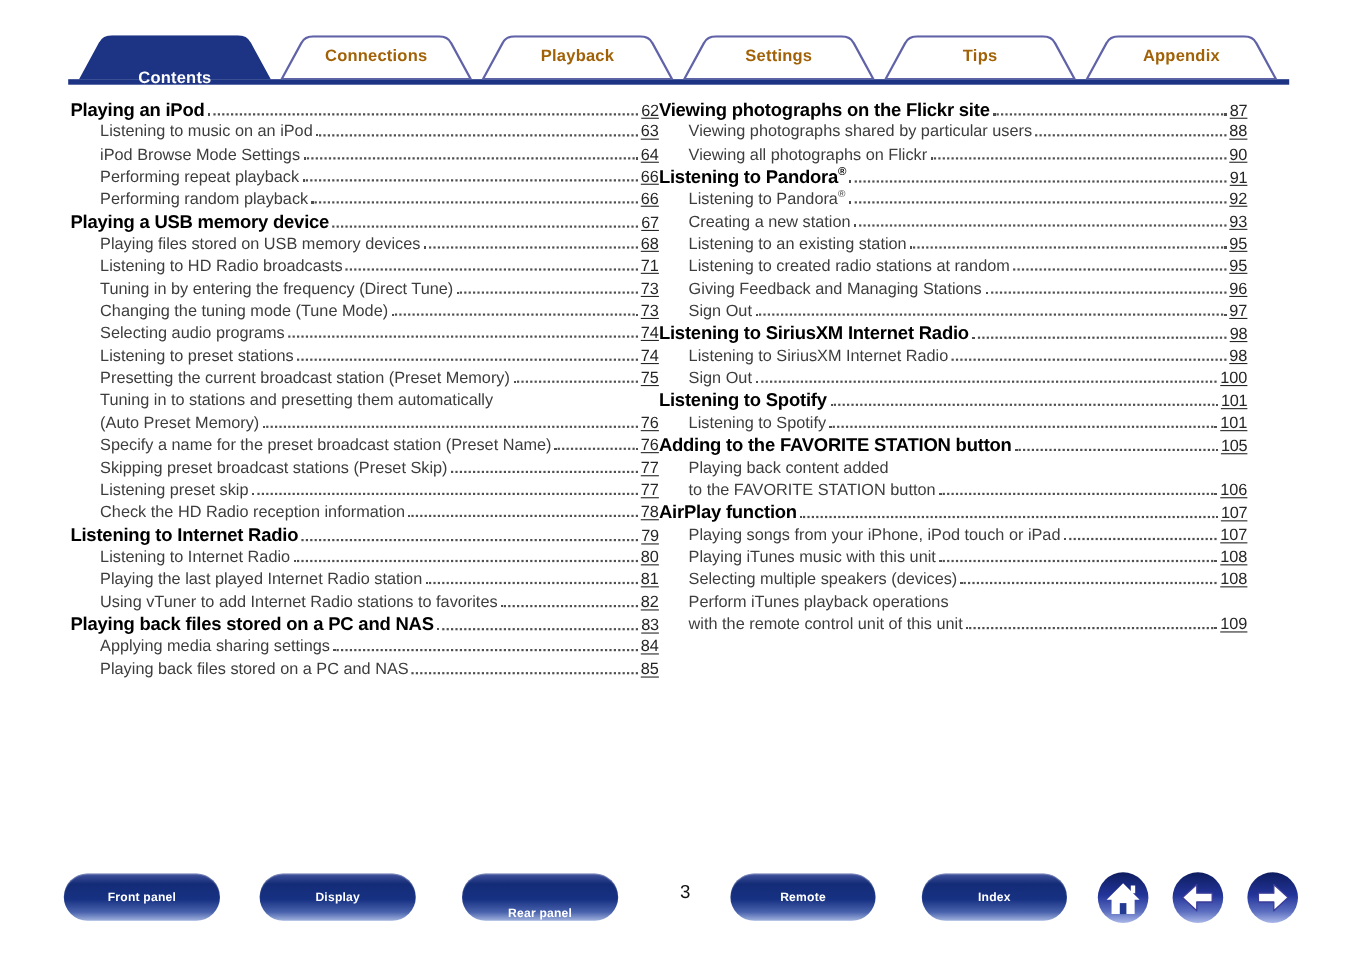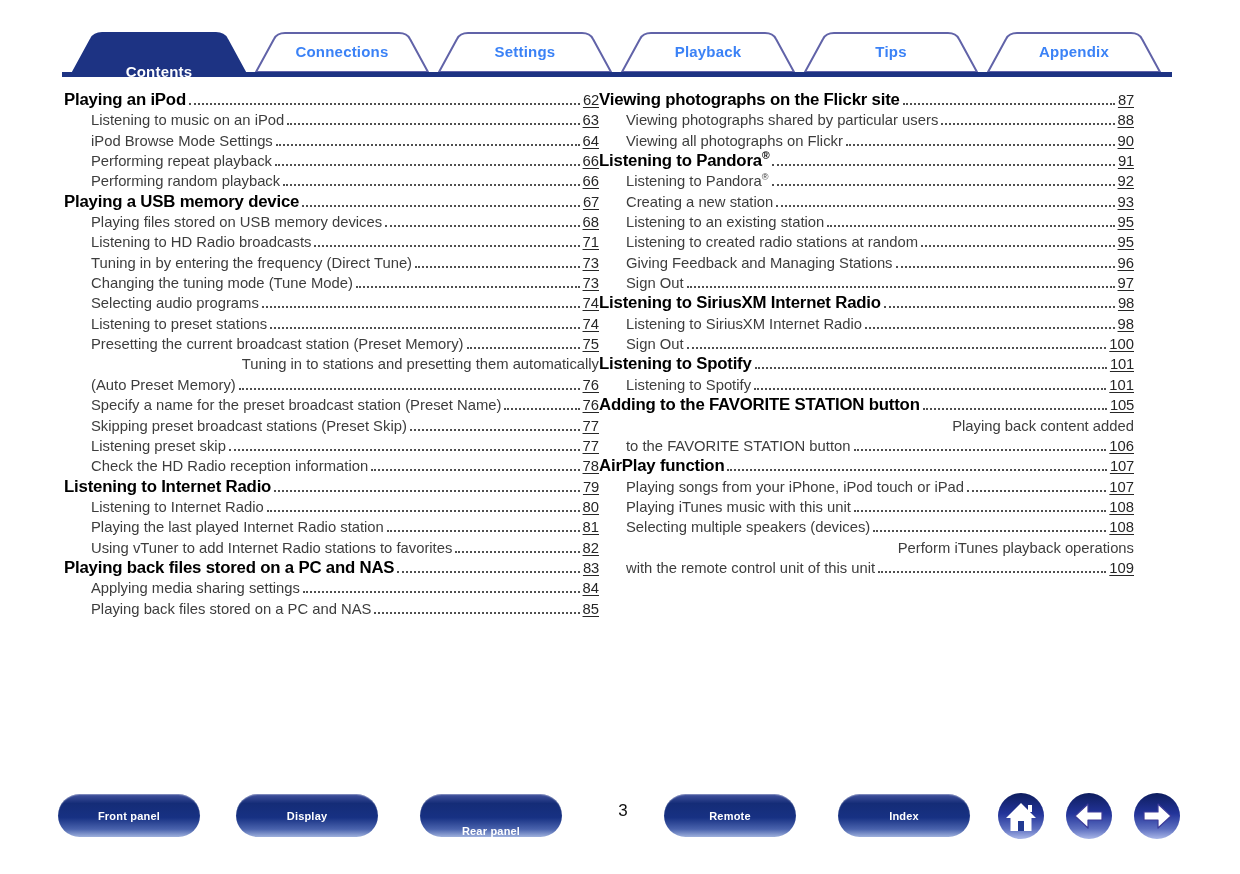--- a/index.html
+++ b/index.html
@@ -10,31 +10,31 @@
   }
   
   .tabbar{position:absolute;top:32px;left:0;width:1240px;}
   #tabs{display:flex;gap:7px;margin-left:71px;height:40px;}
   .tab{position:relative;width:176px;height:40px;cursor:pointer;}
   .tab svg{position:absolute;inset:0;width:100%;height:100%;display:block;}
   .tab svg path{fill:#ffffff;stroke:#6163a8;stroke-width:2;}
   .tab.active svg path{fill:#1d3383;stroke:#1d3383;}
   .tab .tlabel{
     position:absolute;left:0;right:0;top:50%;transform:translateY(-54%);
-    text-align:center;font-size:15px;font-weight:bold;color:#3b82f6;letter-spacing:.2px;
+    text-align:center;font-size:15px;font-weight:bold;color:#a16207;letter-spacing:.2px;
   }
   .tab.active .tlabel{color:#ffffff;margin-top:20px;}
   .tab-underline{height:5px;background:#1d3383;width:1110px;margin-left:62px;}
   
   .toc{position:absolute;top:90px;left:64px;display:flex;}
   .col{width:535px;}
   .row{display:flex;align-items:baseline;height:20.35px;line-height:20.35px;}
   .row .txt{white-space:nowrap;}
   .row.h{font-size:16.8px;font-weight:bold;color:#000;letter-spacing:-0.2px;}
-  .row.s{padding-left:27px;font-size:14.8px;color:#3d3d3d;justify-content:flex-end;}
+  .row.s{padding-left:27px;font-size:14.8px;color:#3d3d3d;}
   .row sup{font-size:0.62em;vertical-align:super;line-height:0;}
   .leader{
     flex:1 1 auto;min-width:8px;
     border-bottom:2px dotted #4f4f4f;
     margin:0 3px 4px 3px;align-self:baseline;
   }
   .pg{
     font-size:14.8px;font-weight:400;color:#262626;
     text-decoration:underline;text-underline-offset:2px;cursor:pointer;
   }
@@ -72,27 +72,27 @@
       <div class="tab">
         <svg viewBox="0 0 176 40" preserveAspectRatio="none">
           <path d="M2 40 L20 7 Q23 1 31 1 L145 1 Q153 1 156 7 L174 40 Z"></path>
         </svg>
         <span class="tlabel">Connections</span>
       </div>
       <div class="tab">
         <svg viewBox="0 0 176 40" preserveAspectRatio="none">
           <path d="M2 40 L20 7 Q23 1 31 1 L145 1 Q153 1 156 7 L174 40 Z"></path>
         </svg>
+        <span class="tlabel">Playback</span>
+      </div>
+      <div class="tab">
+        <svg viewBox="0 0 176 40" preserveAspectRatio="none">
+          <path d="M2 40 L20 7 Q23 1 31 1 L145 1 Q153 1 156 7 L174 40 Z"></path>
+        </svg>
         <span class="tlabel">Settings</span>
-      </div>
-      <div class="tab">
-        <svg viewBox="0 0 176 40" preserveAspectRatio="none">
-          <path d="M2 40 L20 7 Q23 1 31 1 L145 1 Q153 1 156 7 L174 40 Z"></path>
-        </svg>
-        <span class="tlabel">Playback</span>
       </div>
       <div class="tab">
         <svg viewBox="0 0 176 40" preserveAspectRatio="none">
           <path d="M2 40 L20 7 Q23 1 31 1 L145 1 Q153 1 156 7 L174 40 Z"></path>
         </svg>
         <span class="tlabel">Tips</span>
       </div>
       <div class="tab">
         <svg viewBox="0 0 176 40" preserveAspectRatio="none">
           <path d="M2 40 L20 7 Q23 1 31 1 L145 1 Q153 1 156 7 L174 40 Z"></path>

